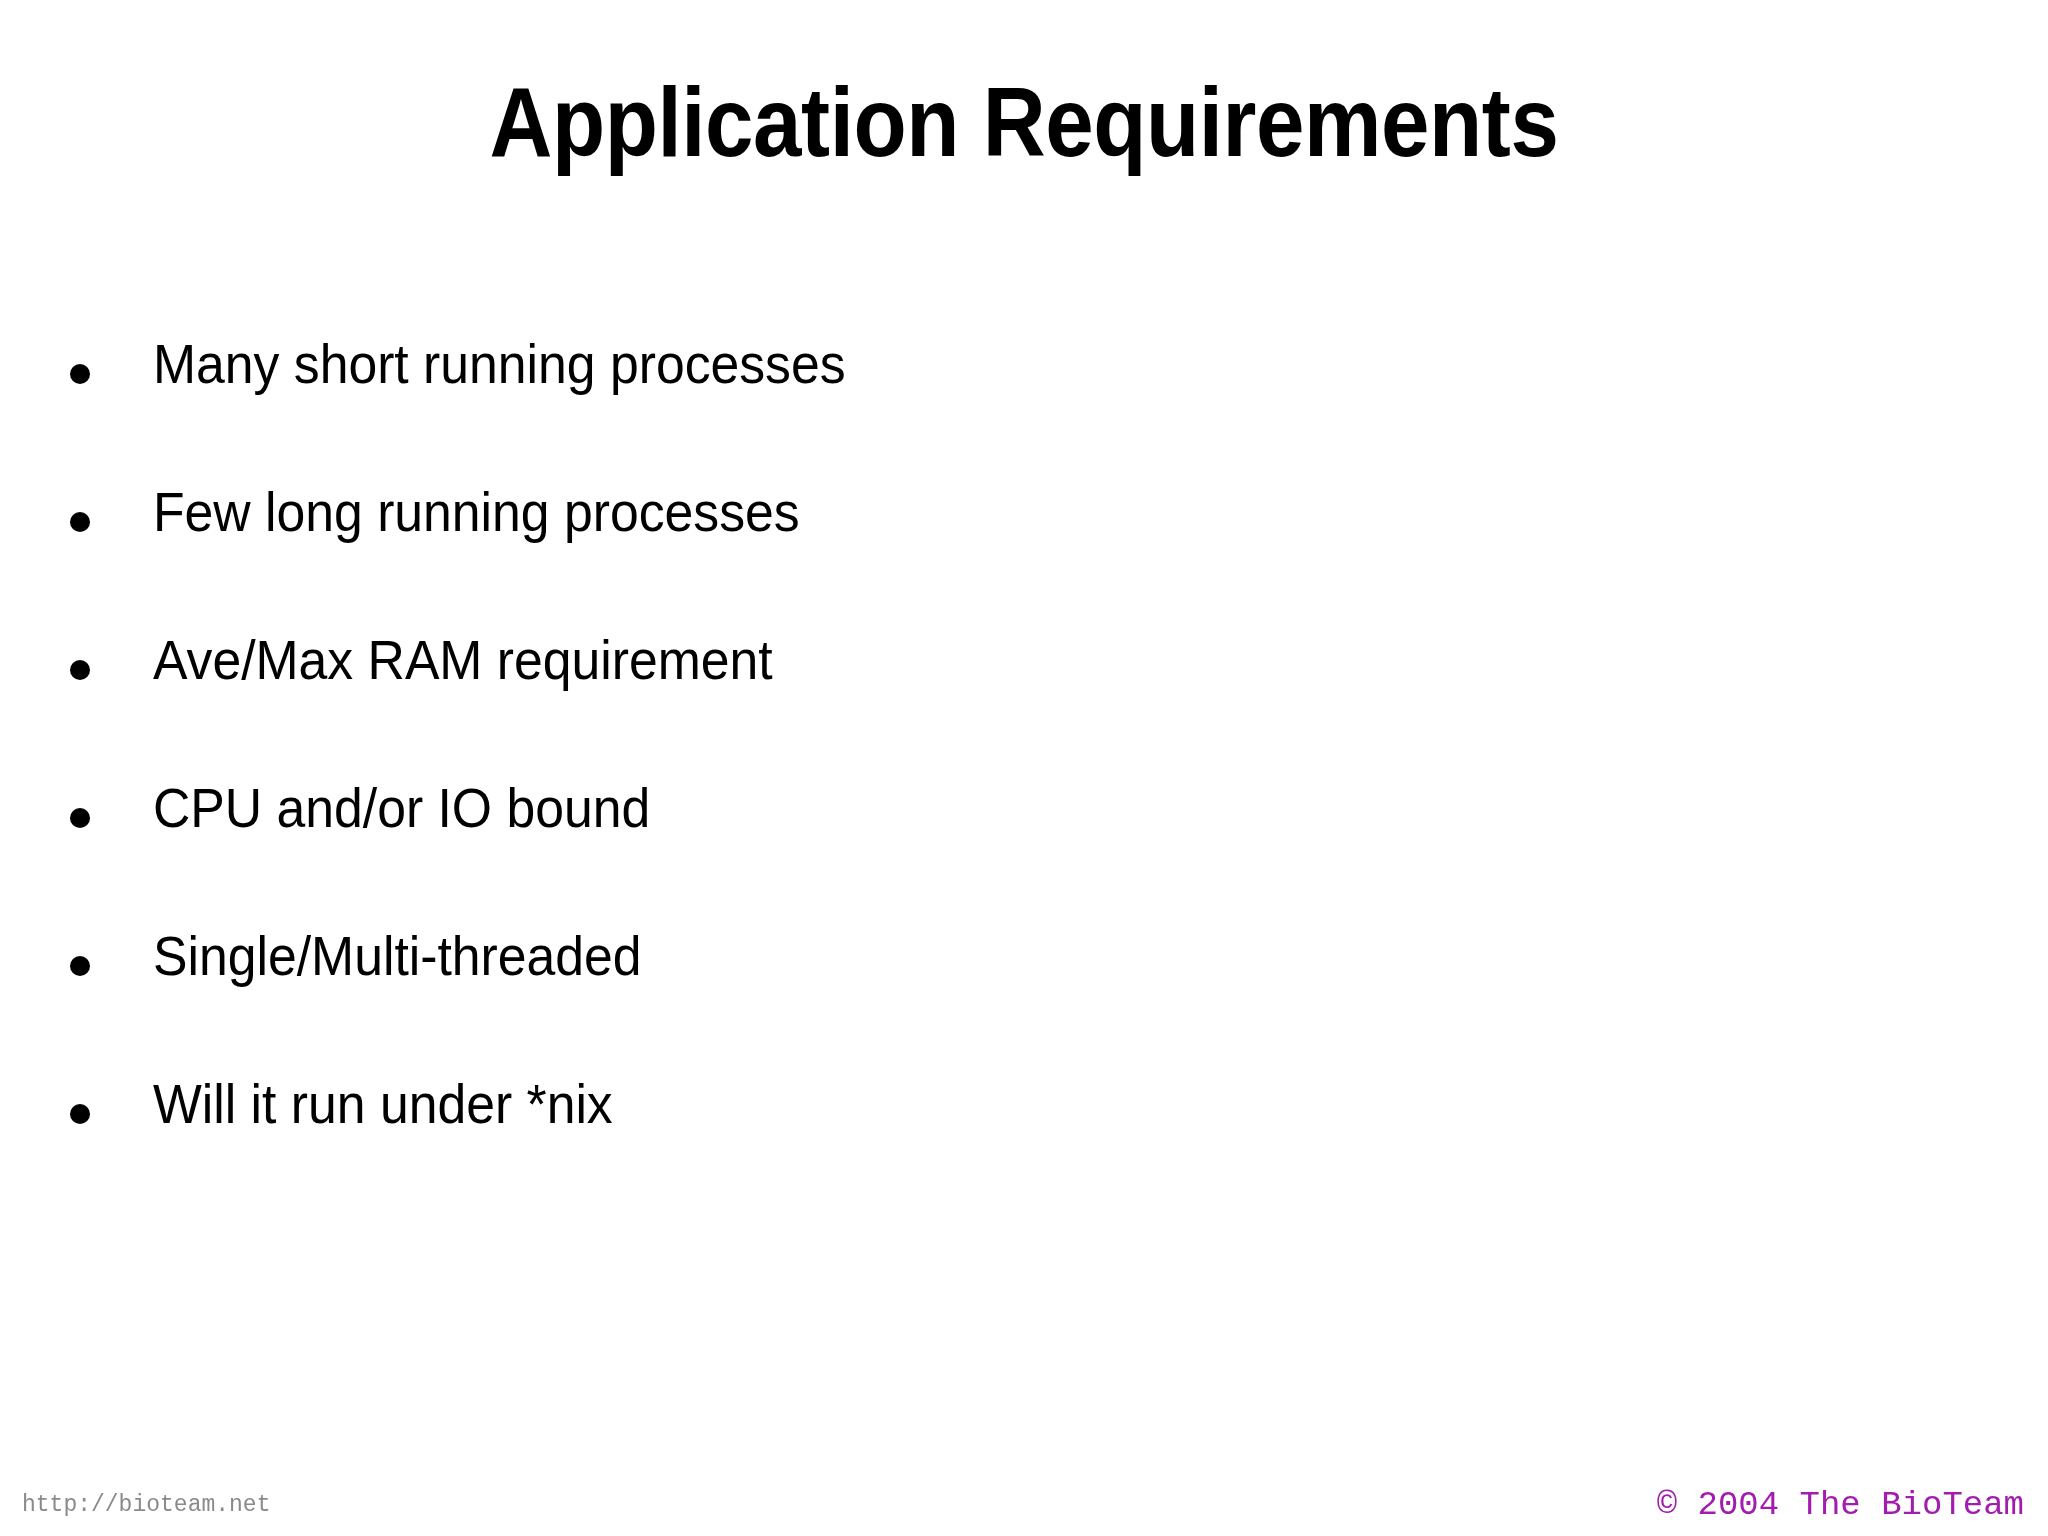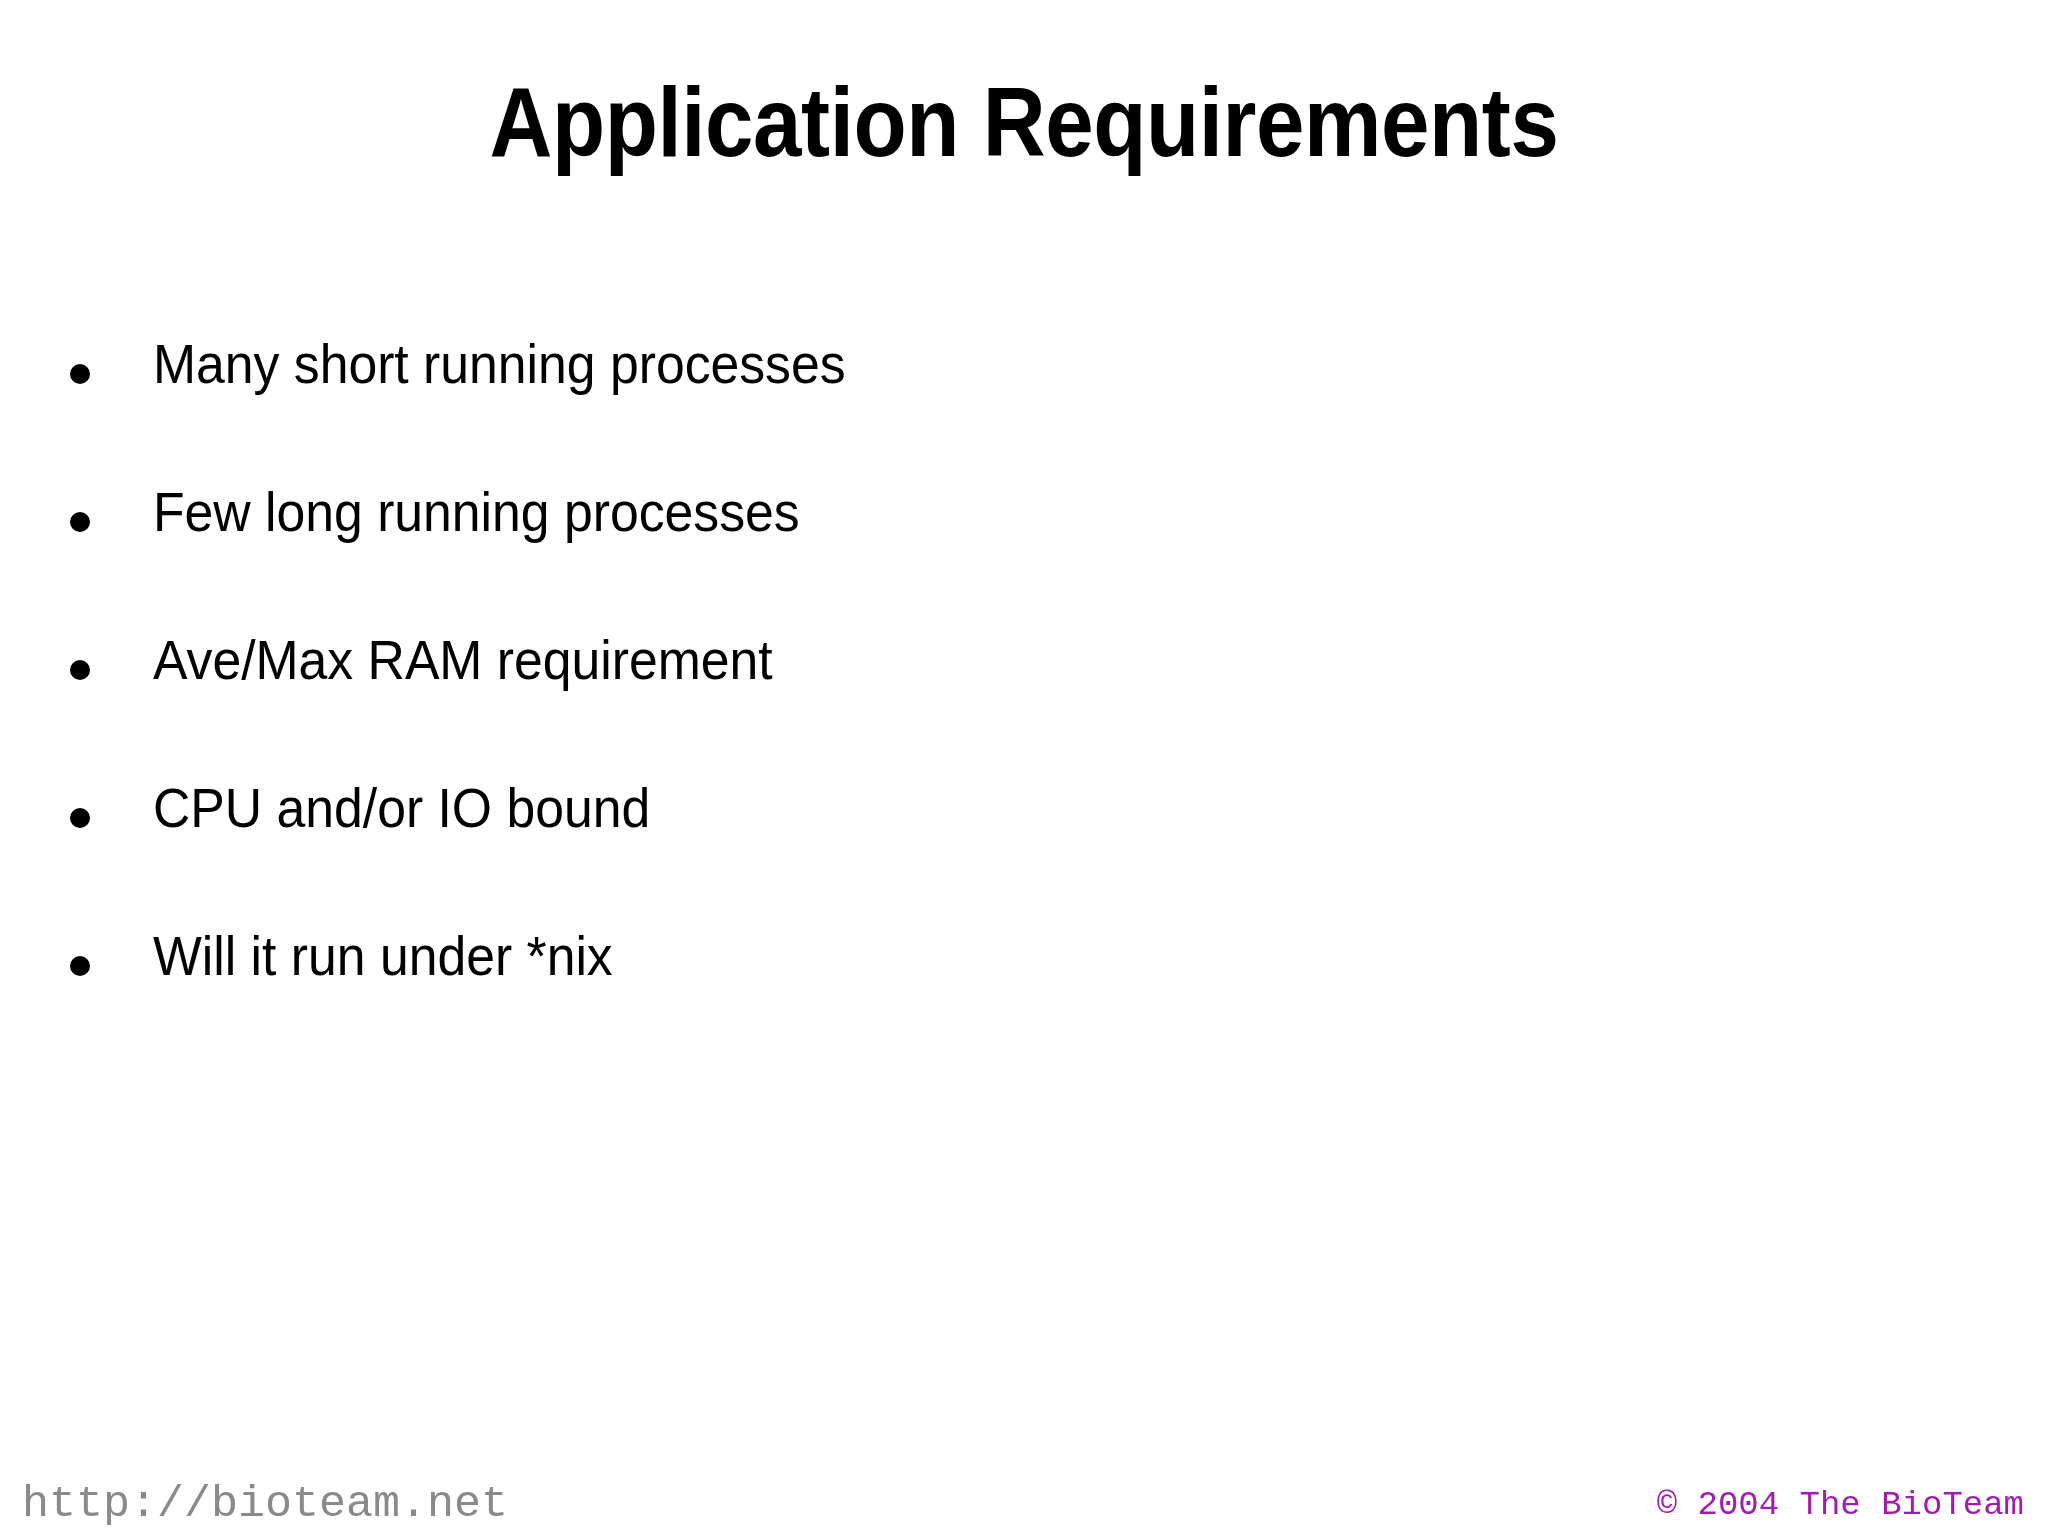--- a/index.html
+++ b/index.html
@@ -78,21 +78,21 @@
     transform: scaleX(0.94);
     transform-origin: 0 50%;
   }
 
   
   .footer-left {
     position: absolute;
     left: 22px;
     bottom: 8px;
     font-family: "Liberation Mono", "DejaVu Sans Mono", monospace;
-    font-size: 45px;
+    font-size: 23px;
     line-height: 46px;
     color: #8a8a8a;
     white-space: nowrap;
   }
   .footer-left .footer-line {
     display: block;
   }
   .footer-right {
     position: absolute;
     right: 24px;
@@ -126,20 +126,24 @@
     <li class="bullet-item">
       <span class="bullet-marker"></span>
       <span class="bullet-text">Ave/Max RAM requirement</span>
     </li>
 
     <li class="bullet-item">
       <span class="bullet-marker"></span>
       <span class="bullet-text">CPU and/or IO bound</span>
     </li>
 
+    <li class="bullet-item">
+      <span class="bullet-marker"></span>
+      <span class="bullet-text">Single/Multi-threaded</span>
+    </li>
 
 
     <li class="bullet-item">
       <span class="bullet-marker"></span>
       <span class="bullet-text">Will it run under *nix</span>
     </li>
 
   </ul>
 
   <div class="footer-left">

